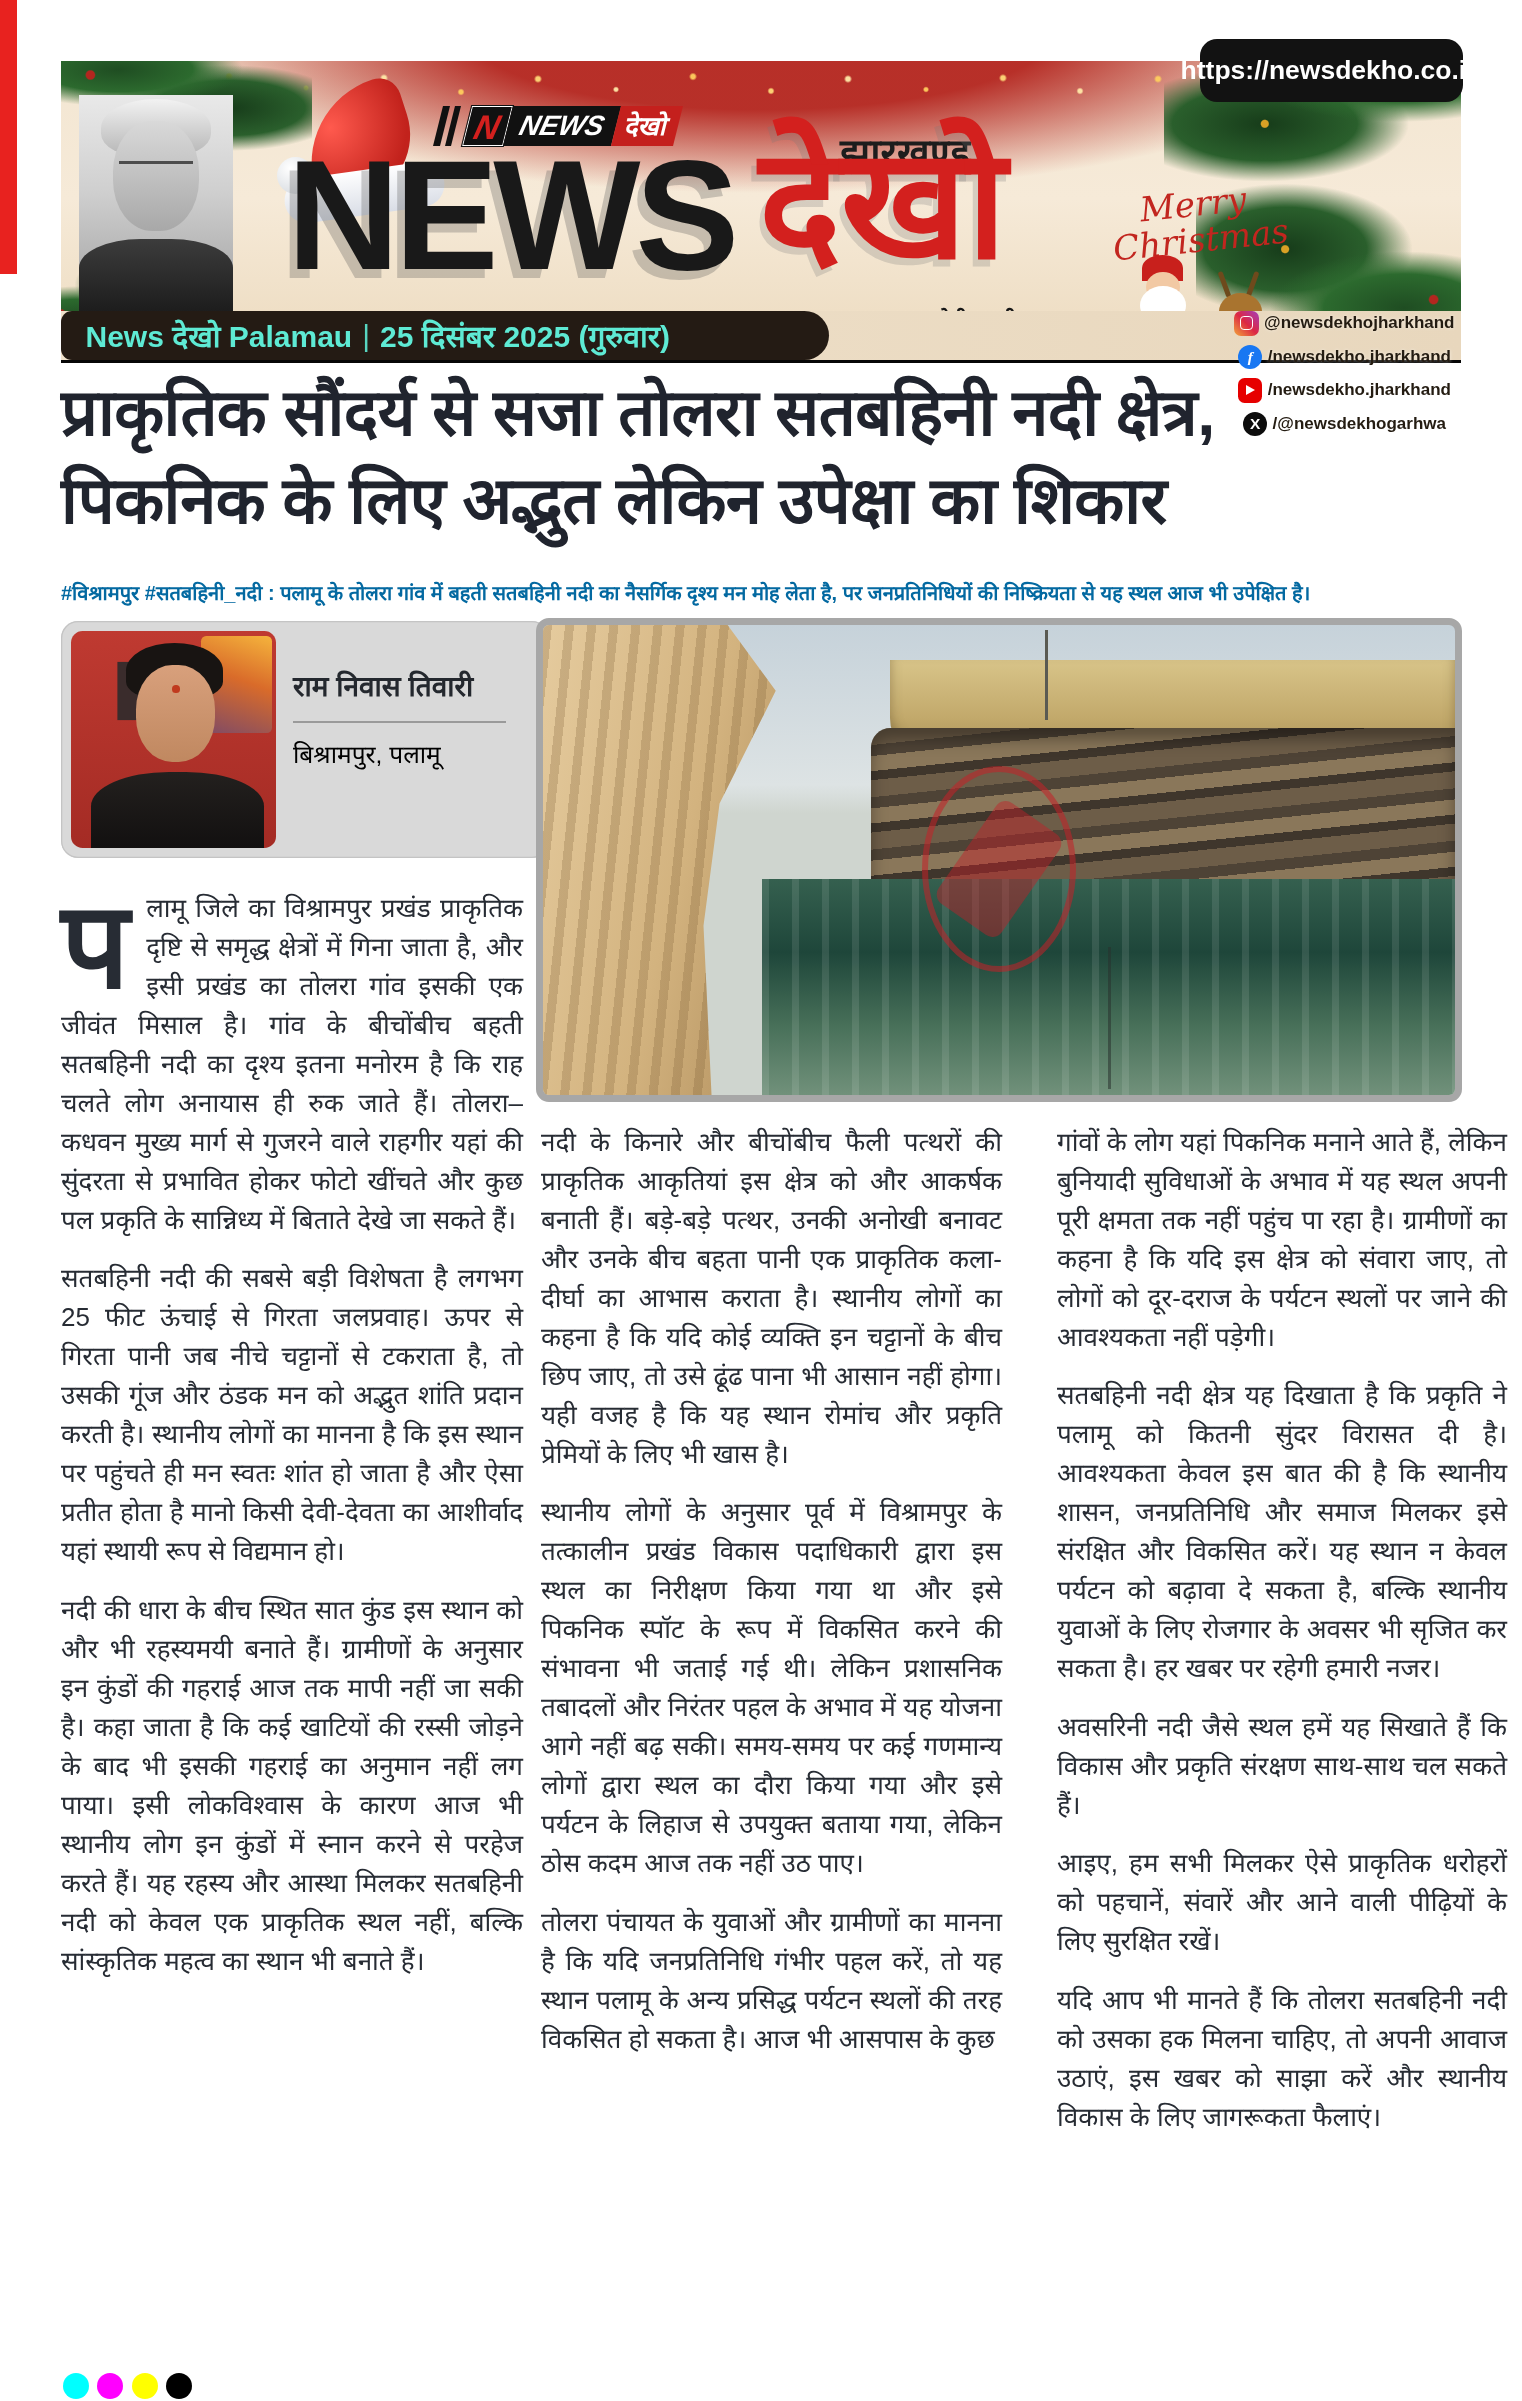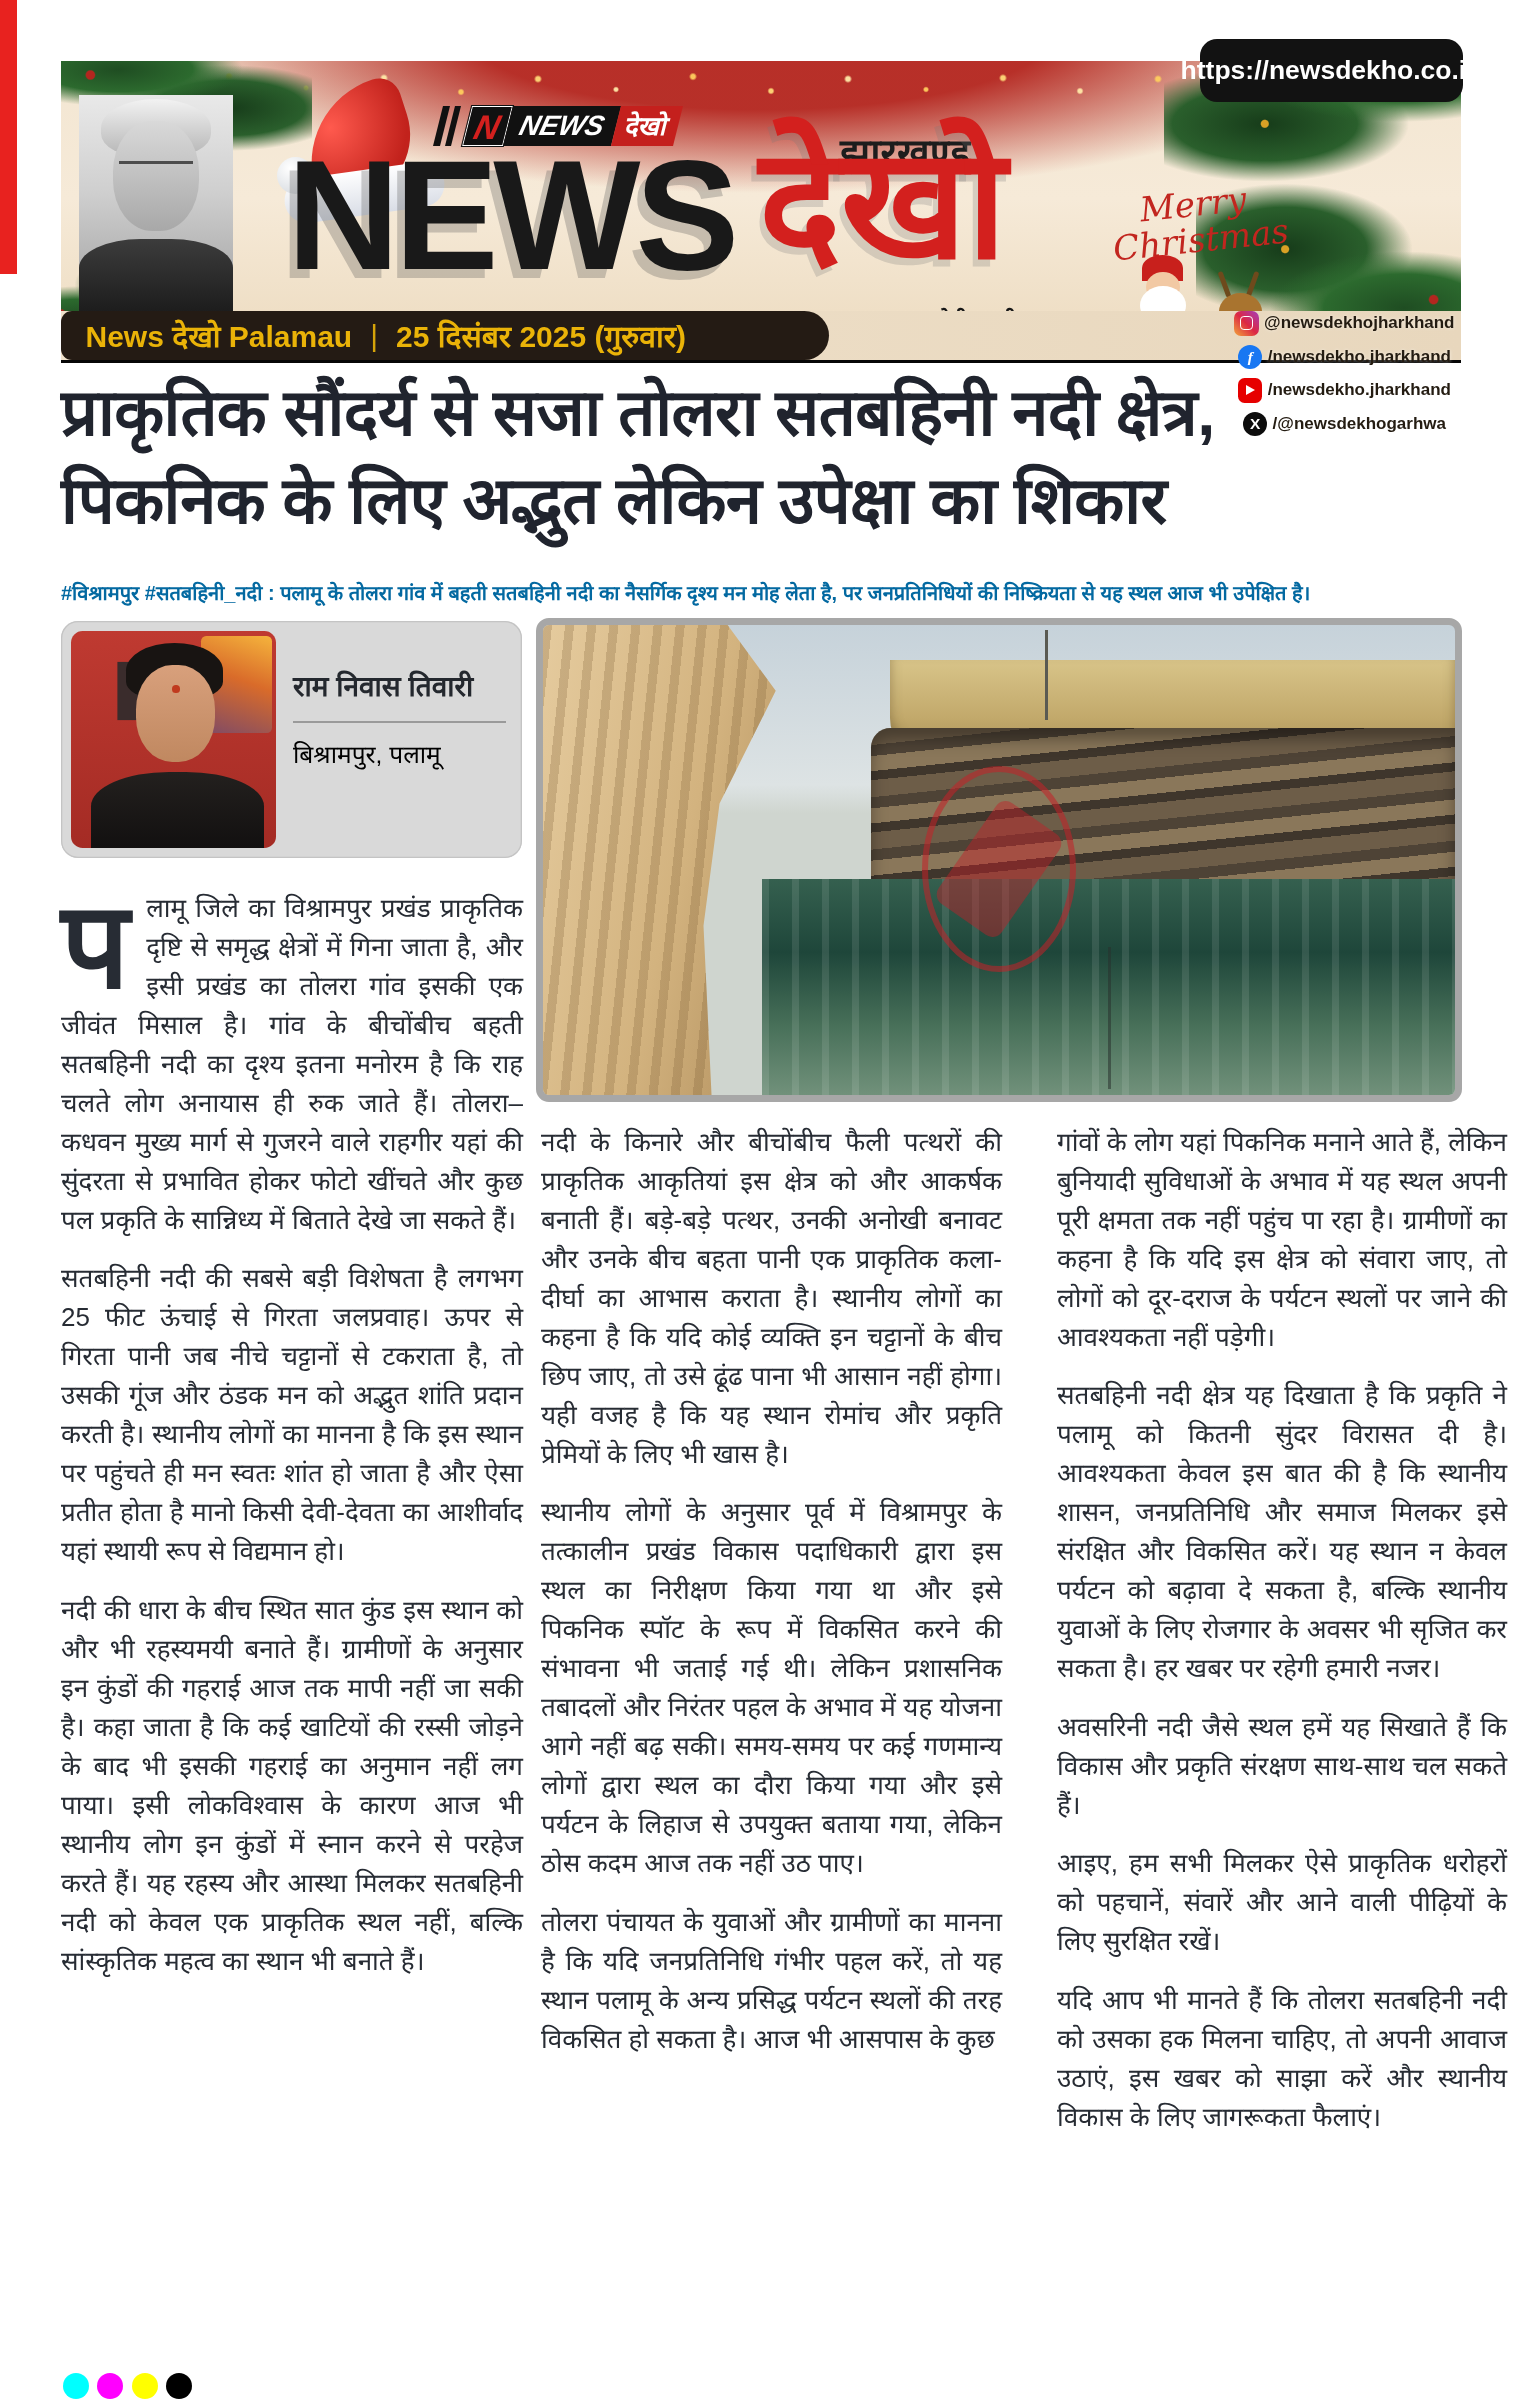--- a/index.html
+++ b/index.html
@@ -102,22 +102,22 @@
   .deer .antler2{left:44px;transform:rotate(20deg);}
 
   .url-badge{left:1200px;top:39px;width:263px;height:63px;background:#121212;border-radius:17px;
              display:flex;align-items:center;justify-content:center;color:#fff;
              font-size:26.5px;font-weight:bold;}
 
   
   .edition-bar{left:61px;top:311px;width:1400px;height:49px;border-bottom:3.2px solid #060606;
                background:linear-gradient(90deg,#f0e2cc 0%,#e8d7bd 100%);}
   .edition-left{position:absolute;left:0;top:0;height:100%;width:768px;background:#241b14;
-                border-radius:11.6px 26px 26px 11.6px;display:flex;align-items:center;gap:18px;
-                padding-left:24.5px;box-sizing:border-box;color:#eab308;font-weight:bold;font-size:30px;}
+                border-radius:11.6px 26px 26px 11.6px;display:flex;align-items:center;gap:10px;
+                padding-left:24.5px;box-sizing:border-box;color:#5eead4;font-weight:bold;font-size:30px;}
   .edition-left .sep{font-weight:normal;opacity:.9;}
   .socials{position:absolute;right:6.5px;top:0;height:100%;display:flex;align-items:center;gap:9px;flex-direction:column;}
   .social{display:flex;align-items:center;gap:5.2px;}
   .handle{font-size:17px;font-weight:bold;color:#241c12;text-shadow:0 0 3.9px rgba(255,255,255,.6);}
   .sicon{width:24.5px;height:24.5px;border-radius:50%;display:flex;align-items:center;justify-content:center;
          color:#fff;font-size:15.5px;font-weight:bold;flex:0 0 auto;}
   .sicon.ig{border-radius:7px;background:linear-gradient(45deg,#f3a53a 0%,#dc2743 50%,#a43dbc 100%);}
   .sicon.ig i{width:11.6px;height:11.6px;border:1.9px solid #fff;border-radius:3.9px;display:block;}
   .sicon.fb{background:#1877f2;font-family:"Liberation Serif",serif;font-style:italic;}
   .sicon.yt{border-radius:6.5px;background:#e60000;}
@@ -126,21 +126,21 @@
   .sicon.x{background:#0c0c0c;}
 
   
   .headline{left:61px;top:369px;width:1401px;font-weight:bold;color:#20242e;
             font-size:65px;line-height:1.36;letter-spacing:-0.6px;}
   
   .standfirst{left:61px;top:579px;width:1401px;font-size:20px;font-weight:bold;color:#0369a1;}
 
   
   .author-card{left:61px;top:621px;width:461px;height:237px;background:#d9d9d9;border-radius:17px;
-               box-shadow:0 0 0 1.3px #c4c4c4 inset;}
+               box-shadow:0 0 0 1.3px #c4c4c4 inset;padding-left:27px;}
   .author-photo{position:absolute;left:10.3px;top:10.3px;width:205px;height:217px;border-radius:11.6px;
                 overflow:hidden;background:linear-gradient(180deg,#bf3a31 0%,#a42b24 100%);}
   .author-photo .art{position:absolute;right:3.9px;top:5.2px;width:71px;height:97px;border-radius:5.2px;
                 background:linear-gradient(200deg,#f5b43c 0%,#d96b2a 45%,#7e4a66 100%);box-shadow:-103px 6.5px 0 -19.4px #3a2c2c;}
   .author-photo .hair{position:absolute;left:55px;top:11.6px;width:97px;height:55px;border-radius:50% 50% 30% 30%;background:#181412;}
   .author-photo .face{position:absolute;left:65px;top:34px;width:79px;height:97px;border-radius:46%;
                 background:linear-gradient(180deg,#d8a07c,#c08860);}
   .author-photo .tilak{position:absolute;left:101px;top:54px;width:7.7px;height:7.7px;border-radius:50%;background:#c03a1e;}
   .author-photo .shirt{position:absolute;left:19.4px;bottom:0;width:173px;height:76px;border-radius:45% 45% 0 0;
                 background:linear-gradient(180deg,#23201e,#121010);}

